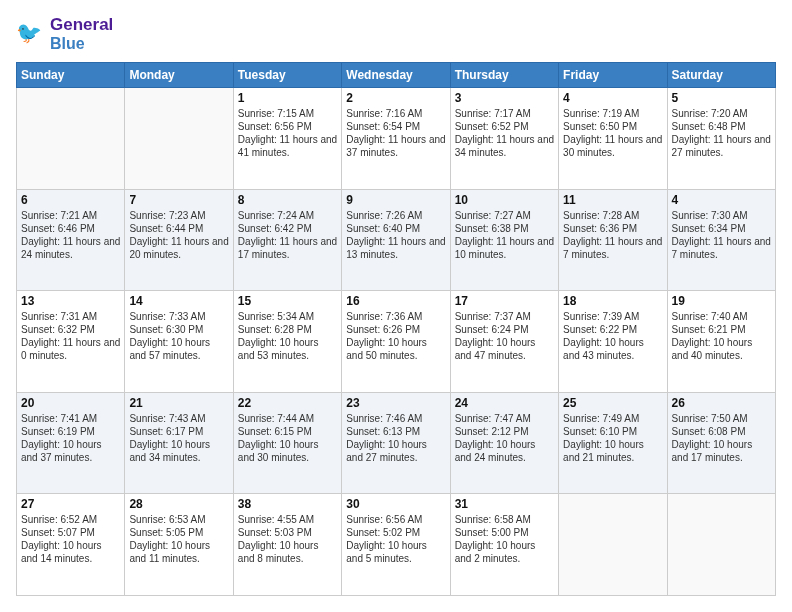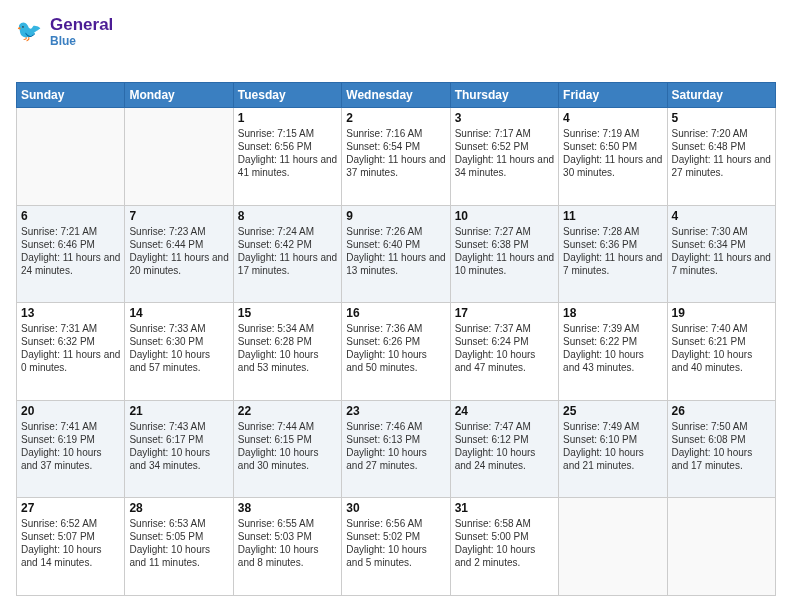--- a/index.html
+++ b/index.html
@@ -44,21 +44,20 @@
       font-size: 15px;
       color: #333;
       margin-top: 2px;
     }
     .calendar {
       flex: 1;
       border: 1px solid #ccc;
       border-collapse: collapse;
       width: 100%;
       table-layout: fixed;
-      margin-top: 24px;
     }
     .calendar th {
       background: #3a7fc1;
       color: #fff;
       font-size: 12px;
       font-weight: bold;
       padding: 5px 4px;
       text-align: left;
       border: 1px solid #2a6aaa;
     }
@@ -95,21 +94,21 @@
 <div class="page">
   <div class="header">
     <div class="logo">
       <svg class="logo-bird" viewBox="0 0 40 40">
         <text y="28" font-size="28" fill="#3a7fc1">🐦</text>
       </svg>
       <div>
         <div style="font-size:17px;font-weight:bold;color:#1a3a5c;line-height:1.1;">
           <span style="color:#4c1d95;">General</span>
         </div>
-        <div style="font-size:12px;font-weight:bold;color:#3a7fc1;line-height:1.1;">Blue</div>
+        <div style="font-size:16px;font-weight:bold;color:#3a7fc1;line-height:1.1;">Blue</div>
       </div>
     </div>
     <div class="title-section">
       <div class="month-title"></div>
       <div class="location-title"></div>
     </div>
   </div>
 
   <table class="calendar">
     <thead>
@@ -267,21 +266,21 @@
       </td>
           <td>
         <span class="day-number">23</span>
         <span class="cell-line">Sunrise: 7:46 AM</span>
         <span class="cell-line">Sunset: 6:13 PM</span>
         <span class="cell-line">Daylight: 10 hours and 27 minutes.</span>
       </td>
           <td>
         <span class="day-number">24</span>
         <span class="cell-line">Sunrise: 7:47 AM</span>
-        <span class="cell-line">Sunset: 6:12 PM</span>
+        <span class="cell-line">Sunset: 2:12 PM</span>
         <span class="cell-line">Daylight: 10 hours and 24 minutes.</span>
       </td>
           <td>
         <span class="day-number">25</span>
         <span class="cell-line">Sunrise: 7:49 AM</span>
         <span class="cell-line">Sunset: 6:10 PM</span>
         <span class="cell-line">Daylight: 10 hours and 21 minutes.</span>
       </td>
           <td>
         <span class="day-number">26</span>
@@ -298,21 +297,21 @@
         <span class="cell-line">Daylight: 10 hours and 14 minutes.</span>
       </td>
           <td>
         <span class="day-number">28</span>
         <span class="cell-line">Sunrise: 6:53 AM</span>
         <span class="cell-line">Sunset: 5:05 PM</span>
         <span class="cell-line">Daylight: 10 hours and 11 minutes.</span>
       </td>
           <td>
         <span class="day-number">38</span>
-        <span class="cell-line">Sunrise: 6:55 AM</span>
+        <span class="cell-line">Sunrise: 4:55 AM</span>
         <span class="cell-line">Sunset: 5:03 PM</span>
         <span class="cell-line">Daylight: 10 hours and 8 minutes.</span>
       </td>
           <td>
         <span class="day-number">30</span>
         <span class="cell-line">Sunrise: 6:56 AM</span>
         <span class="cell-line">Sunset: 5:02 PM</span>
         <span class="cell-line">Daylight: 10 hours and 5 minutes.</span>
       </td>
           <td>

